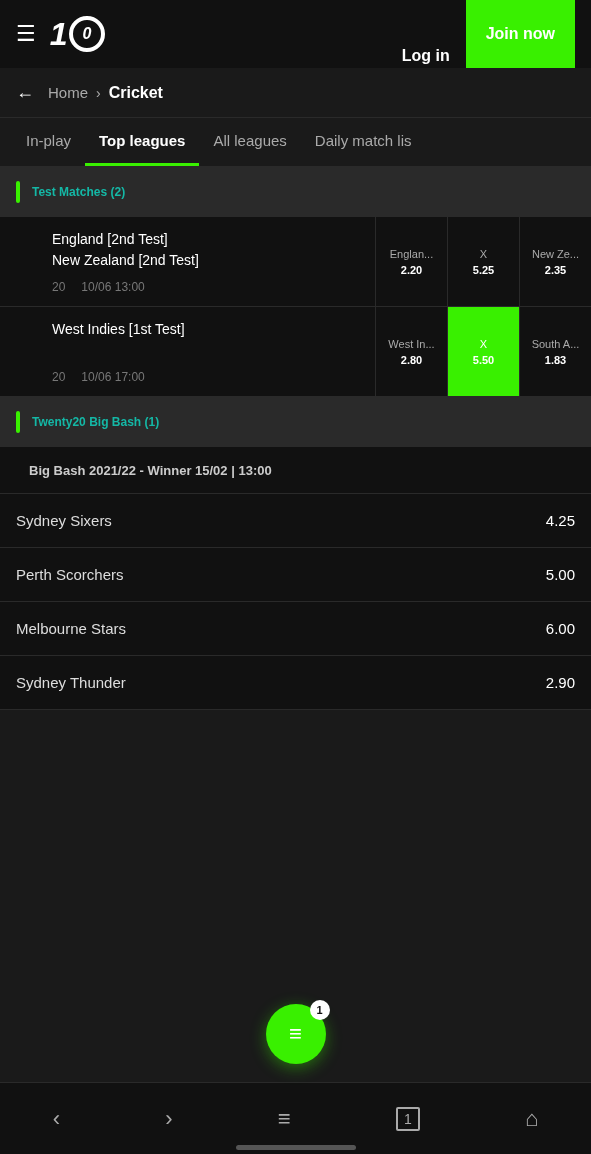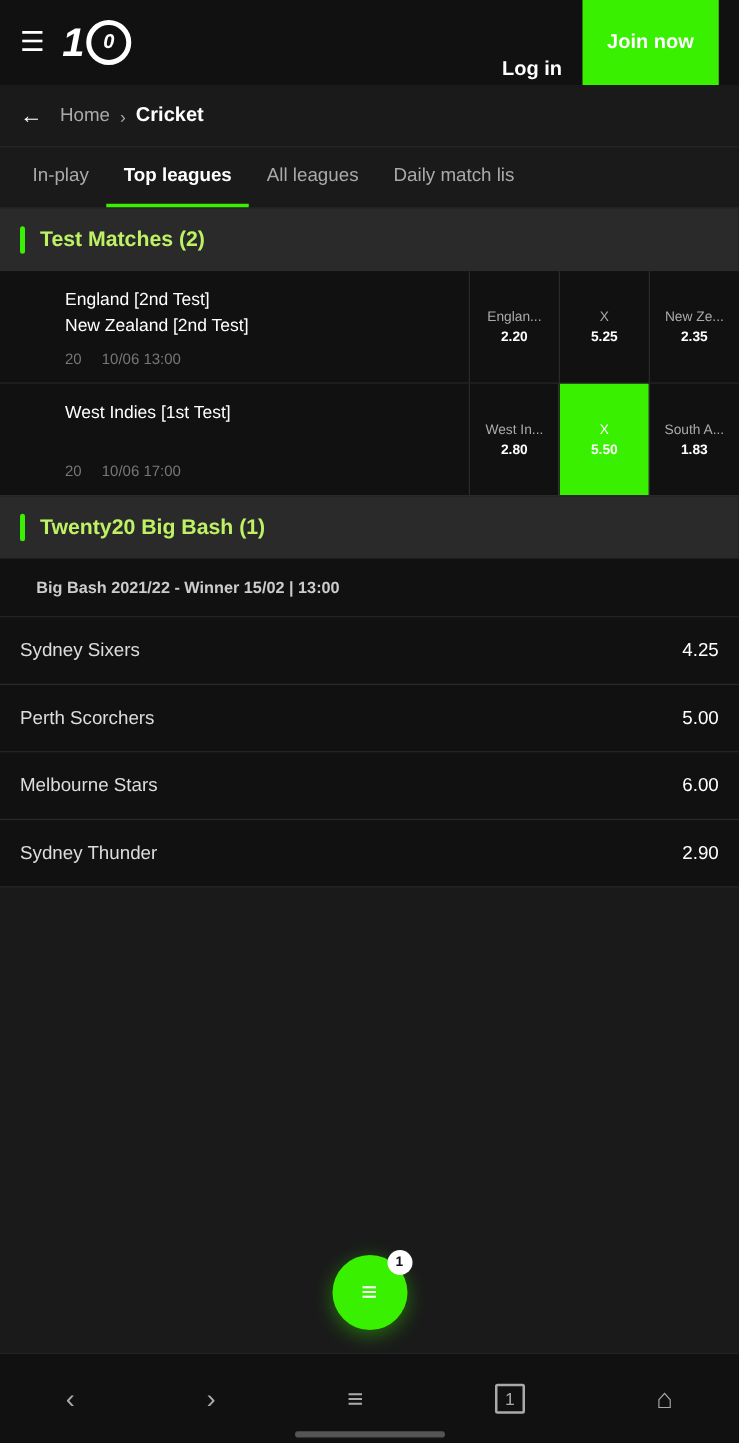--- a/index.html
+++ b/index.html
@@ -120,23 +120,23 @@
       padding: 14px 16px;
       gap: 12px;
     }
     .section-bar {
       width: 4px;
       height: 22px;
       background: #39f000;
       border-radius: 2px;
     }
     .section-title {
-      font-size: 17px;
+      font-size: 12px;
       font-weight: 700;
-      color: #bef264;
+      color: #14b8a6;
     }
 
     
     .match-row {
       background: #111;
       border-bottom: 1px solid #2a2a2a;
       display: flex;
       align-items: stretch;
       min-height: 90px;
       padding-left: 36px;

